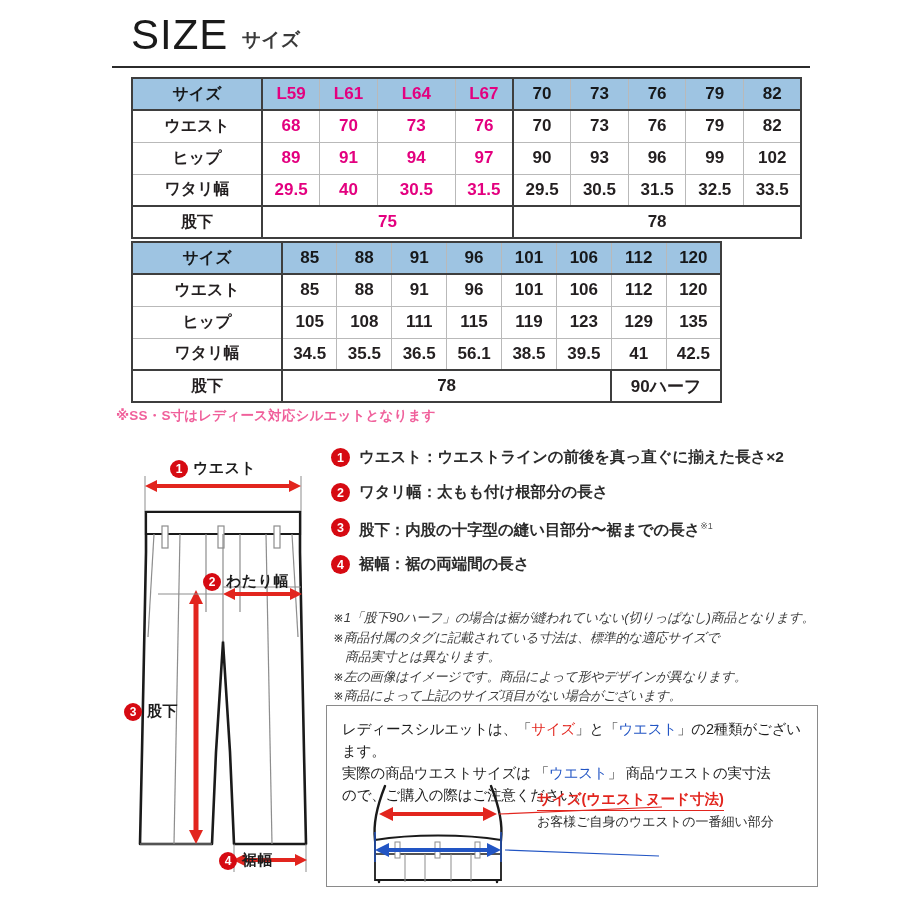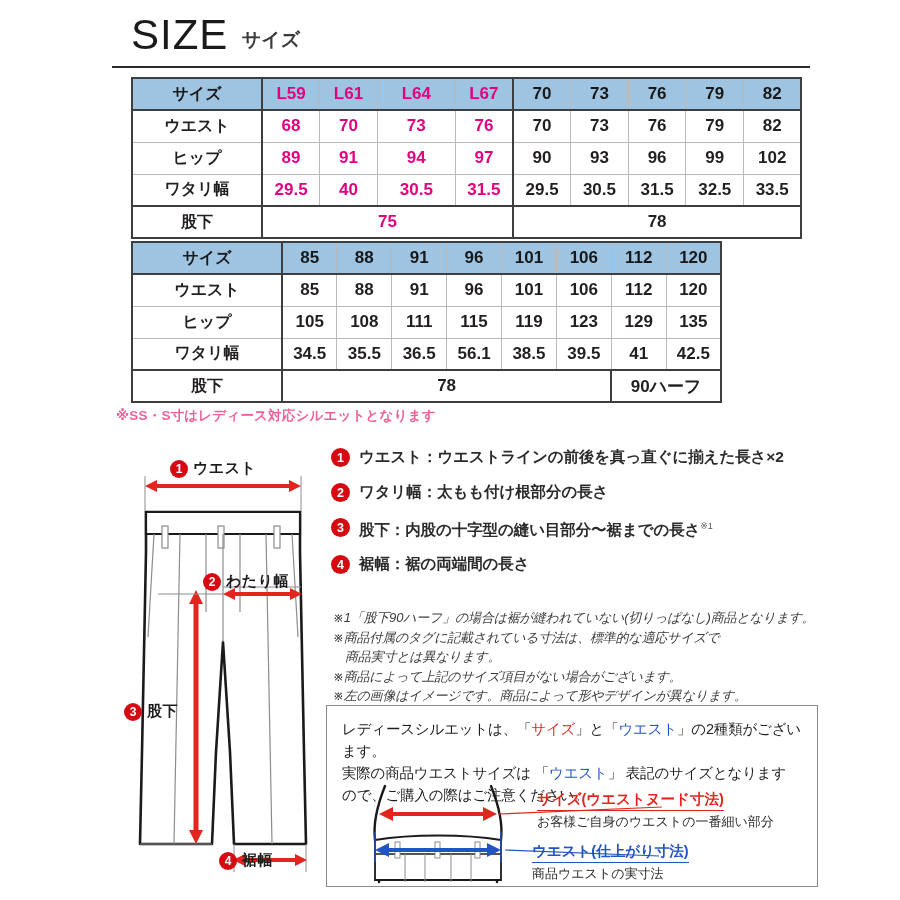--- a/index.html
+++ b/index.html
@@ -341,28 +341,28 @@
     <div class="legend-row">
       <span class="num-badge">4</span>
       <span class="legend-text">裾幅：裾の両端間の長さ</span>
     </div>
   </div>
 
 <div id="fineprint">
     <div>※1「股下90ハーフ」の場合は裾が縫われていない(切りっぱなし)商品となります。</div>
     <div>※商品付属のタグに記載されている寸法は、標準的な適応サイズで</div>
     <div class="indent">商品実寸とは異なります。</div>
+    <div>※左の画像はイメージです。商品によって形やデザインが異なります。</div>
     <div>※商品によって上記のサイズ項目がない場合がございます。</div>
-    <div>※左の画像はイメージです。商品によって形やデザインが異なります。</div>
   </div>
 
 <div id="infobox">
   <div id="infobox-text">
     <span>レディースシルエットは、「</span><span class="red">サイズ</span><span>」と「</span><span class="blue">ウエスト</span><span>」の2種類がございます。</span><br>
-    <span>実際の商品ウエストサイズは 「</span><span class="blue">ウエスト</span><span>」 表記のサイズとなります</span><br>
+    <span>実際の商品ウエストサイズは 「</span><span class="blue">ウエスト</span><span>」 商品ウエストの実寸法</span><br>
     <span>ので、ご購入の際はご注意ください。</span>
   </div>
 
   <svg style="position:absolute; left:24px; top:78px; width:180px; height:100px;" viewBox="0 0 180 100" xmlns="http://www.w3.org/2000/svg">
 
     <path d="M34,2 C26,22 22,40 24,56 C26,74 28,88 28,98" fill="none" stroke="#1a1a1a" stroke-width="2.4" stroke-linecap="round"></path>
     <path d="M140,2 C148,22 152,40 150,56 C148,74 146,88 146,98" fill="none" stroke="#1a1a1a" stroke-width="2.4" stroke-linecap="round"></path>
 
     <line x1="36" y1="30" x2="138" y2="30" stroke="#e2251e" stroke-width="4"></line>
     <polygon points="28,30 42,23 42,37" fill="#e2251e"></polygon>
@@ -387,17 +387,13 @@
 
   <svg style="position:absolute; left:0; top:0; width:492px; height:182px; pointer-events:none;" viewBox="0 0 492 182" xmlns="http://www.w3.org/2000/svg">
     <line x1="172" y1="108" x2="335" y2="101" stroke="#e2251e" stroke-width="1.2"></line>
     <line x1="178" y1="144" x2="332" y2="150" stroke="#2255c4" stroke-width="1.2"></line>
   </svg>
 
   <div class="callout" id="callout-size">
     <div class="callout-title red">サイズ(ウエストヌード寸法)</div>
     <div class="callout-desc">お客様ご自身のウエストの一番細い部分</div>
   </div>
-  <div class="callout" id="callout-waist">
-    <div class="callout-title blue">ウエスト(仕上がり寸法)</div>
-    <div class="callout-desc">商品ウエストの実寸法</div>
-  </div>
 </div>
 
 </body></html>

